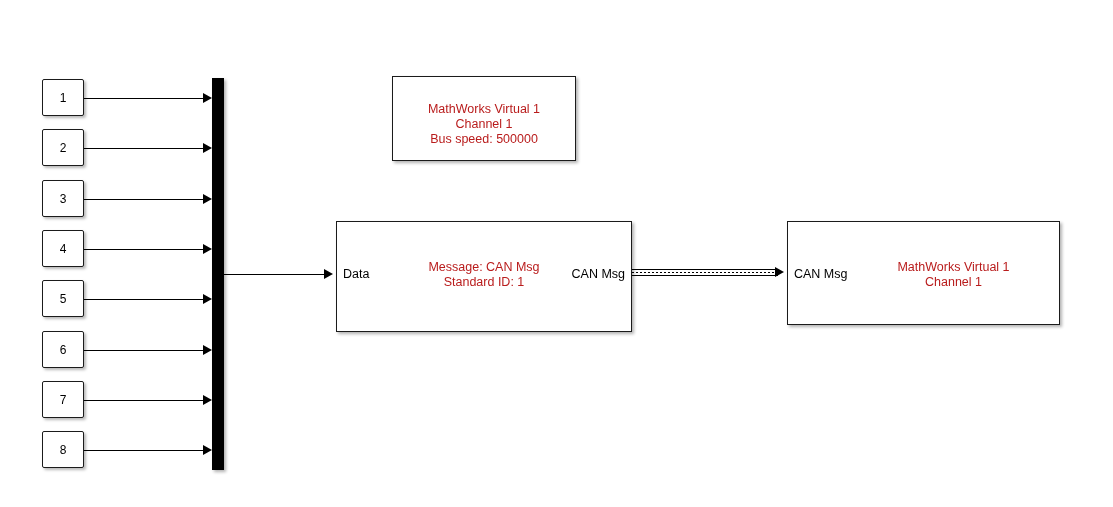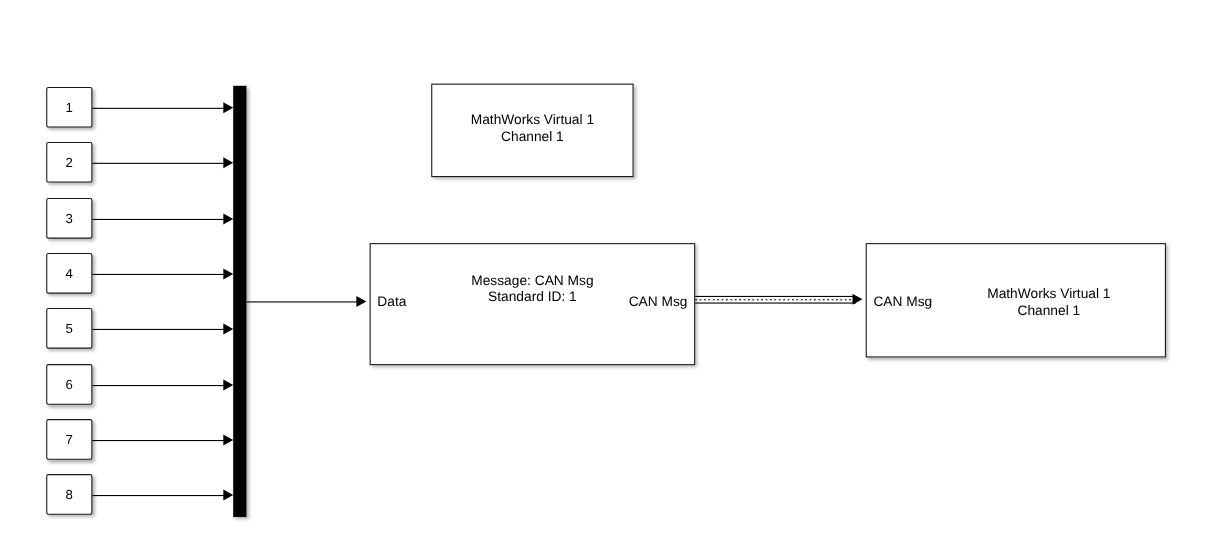--- a/index.html
+++ b/index.html
@@ -57,21 +57,21 @@
   
   .bigblock {
     box-shadow: 2px 2px 3px rgba(0,0,0,0.30);
   }
   .block-center-text {
     position: absolute;
     left: 0;
     right: 0;
     text-align: center;
     font-size: 12.5px;
-    color: #000000;
+    color: #b91c1c;
     line-height: 15px;
     pointer-events: none;
   }
   .port-label {
     position: absolute;
     font-size: 12.5px;
     color: #000000;
     line-height: 14px;
     white-space: nowrap;
   }
@@ -173,26 +173,27 @@
 
   <div class="mux-bar" style="left:212px; top:78px; width:12px; height:392px;"></div>
 
   <div class="wire" style="left:224px; top:274px; width:102px;"></div>
   <div class="arrow" style="left:324px; top:269px;"></div>
 
   <div class="block bigblock" style="left:392px; top:76px; width:184px; height:85px;">
     <div class="block-center-text" style="top:25px;">
       <div>MathWorks Virtual 1</div>
       <div>Channel 1</div>
+      <div>Bus speed: 500000</div>
     </div>
   </div>
 
   <div class="block bigblock" style="left:336px; top:221px; width:296px; height:111px;">
     <div class="port-label left" style="top:45px;">Data</div>
-    <div class="block-center-text" style="top:26px;">
+    <div class="block-center-text" style="top:38px;">
       <div>Message: CAN Msg</div>
       <div>Standard ID: 1</div>
     </div>
     <div class="port-label right" style="top:45px;">CAN Msg</div>
   </div>
 
   <div class="busline" style="left:632px; top:269px; width:146px;">
     <div class="rail top"></div>
     <div class="dots"></div>
     <div class="rail bottom"></div>

